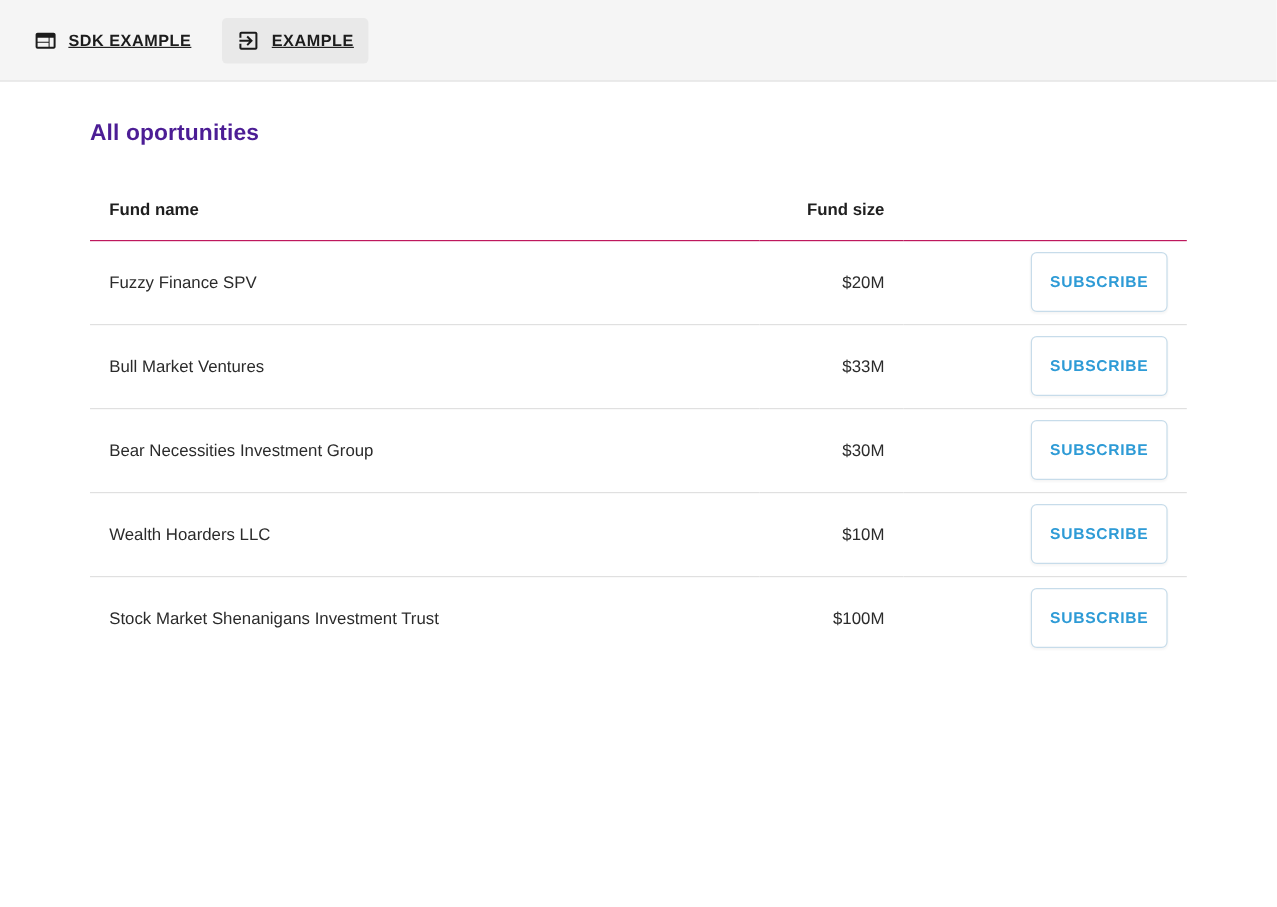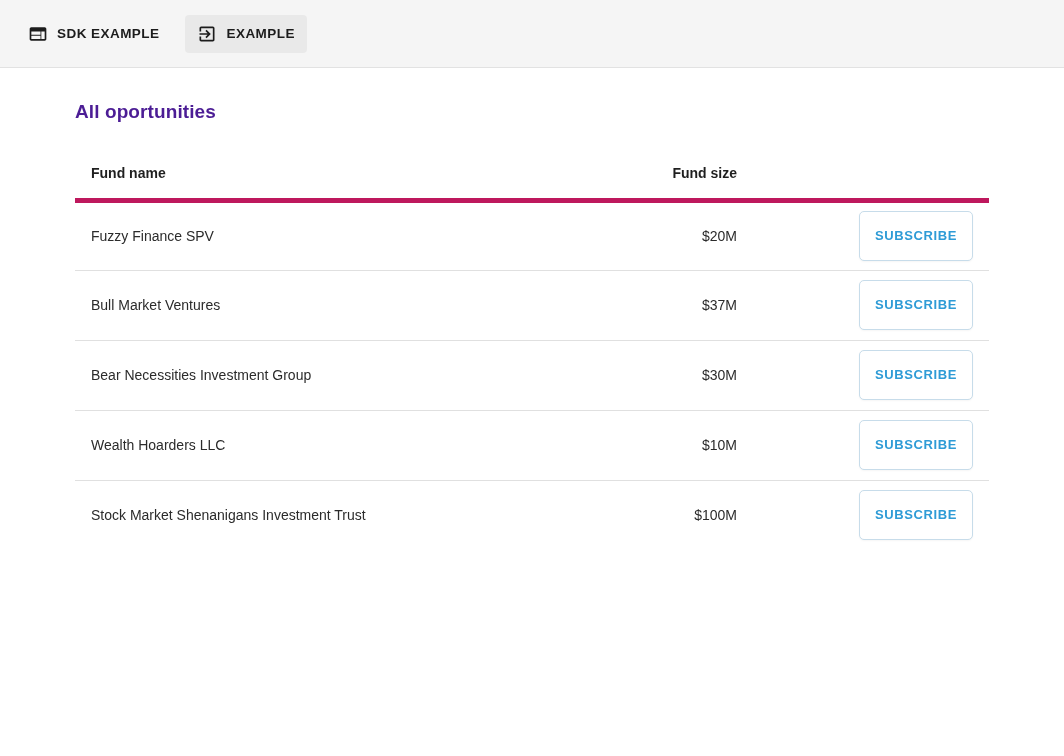--- a/index.html
+++ b/index.html
@@ -7,37 +7,37 @@
               font-family:"Liberation Sans", sans-serif; color:#212121; }
 
   
   .appbar { height:68px; background:#f5f5f5; border-bottom:1px solid #e2e2e2;
             display:flex; align-items:center; justify-content:space-between;
             padding:0 16px; }
   .logo { display:flex; align-items:baseline; cursor:default; }
   .logo-main { font-size:22px; color:#424242; letter-spacing:0.2px; }
   .logo-suffix { font-size:13px; color:#58ade0; margin-left:1px; }
 
-  .nav { display:flex; align-items:center; gap:14px; }
+  .nav { display:flex; align-items:center; gap:14px;text-decoration:underline; }
   .nav-btn { display:flex; align-items:center; gap:9px; border:none; background:transparent;
              font-family:"Liberation Sans", sans-serif;
              font-size:13.5px; font-weight:700; letter-spacing:0.45px; color:#1c1c1c;
              padding:9px 12px; border-radius:4px; cursor:pointer; }
   .nav-btn svg { width:20px; height:20px; fill:#1c1c1c; }
   .nav-btn.logout { background:#e9e9e9; }
 
   
   .main { padding:0 75px; }
   .page-title { margin-top:33px; font-size:19px; font-weight:700; color:#4c1d95;
                 letter-spacing:0.1px; }
 
   table { width:100%; border-collapse:collapse; margin-top:25px; }
   th, td { vertical-align:middle; }
   thead th { height:52px; padding:0 16px; font-size:14px; font-weight:700; color:#1f1f1f;
-             border-bottom:5px solid #be185d; text-align:left; }
+             border-bottom:1px solid #be185d; text-align:left; }
   tbody td { height:70px; padding:0 16px; font-size:14px; color:#2b2b2b;
              border-bottom:1px solid #e0e0e0; }
   tbody tr:last-child td { border-bottom:none; }
 
   col.c-name { width:auto; }
   col.c-size { width:120px; }
   col.c-action { width:236px; }
   .col-size { text-align:right; }
   .col-action { text-align:right; }
 
@@ -91,21 +91,21 @@
   <tr>
     <td><span>Fuzzy Finance SPV</span></td>
     <td class="col-size"><span>$20M</span></td>
     <td class="col-action">
       <button class="subscribe-btn">SUBSCRIBE</button>
     </td>
   </tr>
 
   <tr>
     <td><span>Bull Market Ventures</span></td>
-    <td class="col-size"><span>$37M</span></td>
+    <td class="col-size"><span>$33M</span></td>
     <td class="col-action">
       <button class="subscribe-btn">SUBSCRIBE</button>
     </td>
   </tr>
 
   <tr>
     <td><span>Bear Necessities Investment Group</span></td>
     <td class="col-size"><span>$30M</span></td>
     <td class="col-action">
       <button class="subscribe-btn">SUBSCRIBE</button>

